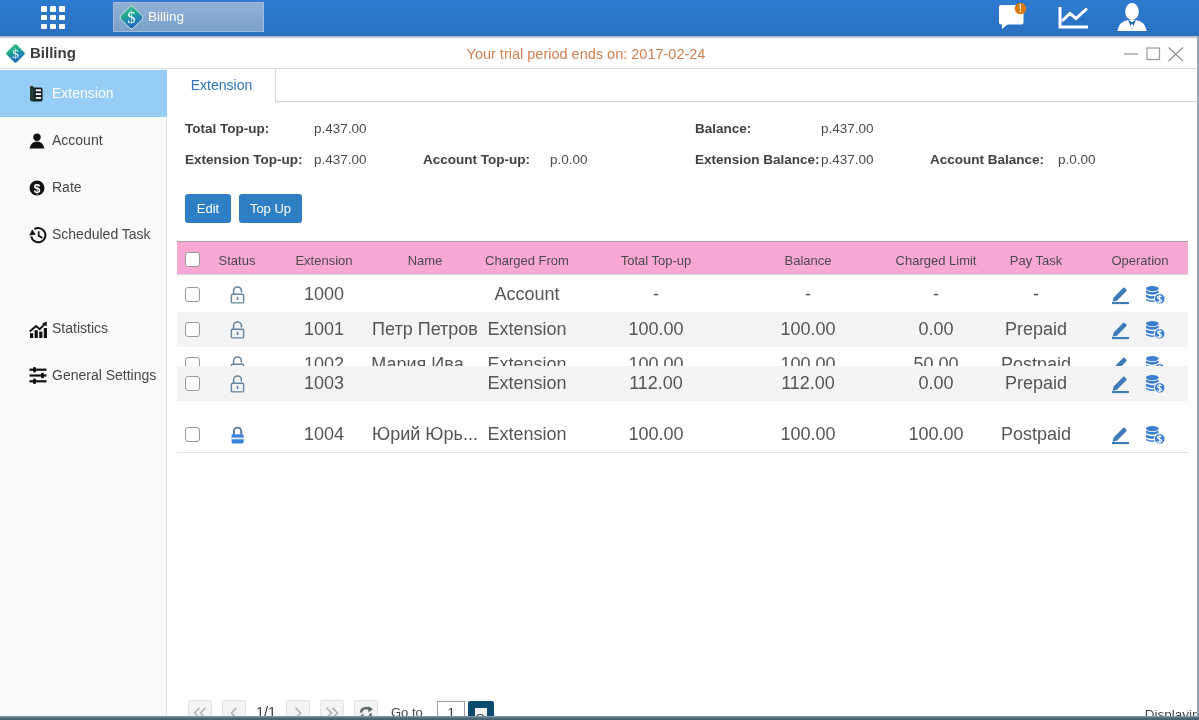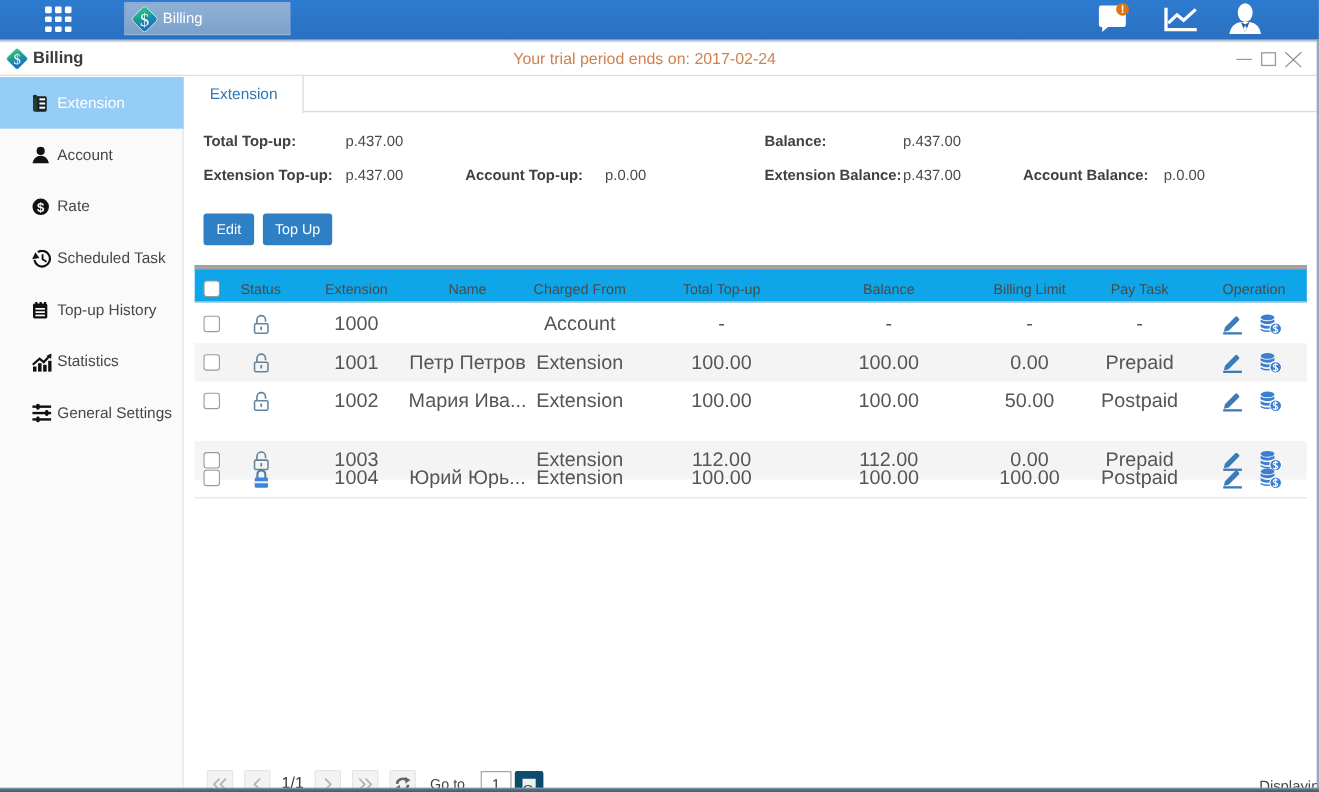--- a/index.html
+++ b/index.html
@@ -42,21 +42,21 @@
   border-right:1px solid #d5d5d5; color:#2d77b8; font-size:14px; text-align:center; line-height:32px; }
 
 .stat { position:absolute; font-size:13.5px; color:#4a4a4a; }
 .stat b { font-weight:bold; color:#414141; }
 
 .btn { position:absolute; height:29px; background:#2e7fc4; color:#fff; font-size:13px;
   border-radius:3px; text-align:center; line-height:29px; }
 
 
 .thead { position:absolute; left:177px; top:241px; width:1011px; height:34px;
-  border-top:4px solid #a3a3a3; border-bottom:1px solid #d4d4d4; background:#0ea5e9;
+  border-top:1px solid #a3a3a3; border-bottom:1px solid #d4d4d4; background:#f9a8d4;
   font-size:13px; color:#4a4a4a; }
 .thead .cell { padding-top:5px; }
 .trow { position:absolute; left:177px; width:1011px; height:35px; font-size:18px; color:#555; }
 .trow.alt { background:#f4f4f4; }
 .cell { position:absolute; top:0; height:100%; display:flex; align-items:center; justify-content:center; }
 .c-st  { left:30px;  width:60px; }
 .c-ext { left:97px;  width:100px; }
 .c-nam { left:188px; width:120px; }
 .c-chg { left:290px; width:120px; }
 .c-ttu { left:409px; width:140px; }
@@ -182,32 +182,20 @@
     <span class="lbl">Rate</span>
   </div>
   <div class="sitem" style="top:141px;">
     <svg width="18" height="17" viewBox="0 0 18 17">
       <path d="M4.2 3.2 a7.1 7.1 0 1 1 -1.6 7.6" stroke="#111" stroke-width="2" fill="none" transform="rotate(12 9.5 8.5)"></path>
       <path d="M0.2 8.6 L6.8 7.6 L3.2 2.4 z" fill="#111"></path>
       <path d="M9.7 4.2 v4.5 l3.6 2.3" stroke="#111" stroke-width="1.7" fill="none"></path>
     </svg>
     <span class="lbl">Scheduled Task</span>
   </div>
-  <div class="sitem" style="top:188px;">
-    <svg width="15" height="16" viewBox="0 0 15 16">
-      <rect x="1" y="2" width="13" height="13.5" rx="1.5" fill="#111"></rect>
-      <rect x="3" y="0.5" width="2" height="3.5" fill="#111"></rect>
-      <rect x="7" y="0.5" width="2" height="3.5" fill="#111"></rect>
-      <rect x="11" y="0.5" width="2" height="3.5" fill="#111"></rect>
-      <rect x="3.2" y="6" width="8.6" height="1.5" fill="#fff"></rect>
-      <rect x="3.2" y="9" width="8.6" height="1.5" fill="#fff"></rect>
-      <rect x="3.2" y="12" width="8.6" height="1.5" fill="#fff"></rect>
-    </svg>
-    <span class="lbl">Top-up History</span>
-  </div>
   <div class="sitem" style="top:235px;">
     <svg width="18" height="17" viewBox="0 0 18 17">
       <rect x="1" y="12.2" width="3.2" height="4.8" fill="#111"></rect>
       <rect x="5.6" y="9.2" width="3.2" height="7.8" fill="#111"></rect>
       <rect x="10.2" y="10.6" width="3.2" height="6.4" fill="#111"></rect>
       <rect x="14.8" y="7" width="3.2" height="10" fill="#111"></rect>
       <path d="M0.8 10.6 L7 5 L10.8 8.2 L16 2.6" stroke="#111" stroke-width="2" fill="none"></path>
       <path d="M17.9 0.4 l-0.3 5 l-4.4 -2.9 z" fill="#111"></path>
     </svg>
     <span class="lbl">Statistics</span>
@@ -247,21 +235,21 @@
 <div class="btn" style="left:239px; top:194px; width:63px;">Top Up</div>
 
 <div class="thead">
   <span class="cbx" style="top:10px; margin-top:0;"></span>
   <span class="cell c-st">Status</span>
   <span class="cell c-ext">Extension</span>
   <span class="cell c-chg">Charged From</span>
   <span class="cell c-nam">Name</span>
   <span class="cell c-ttu">Total Top-up</span>
   <span class="cell c-bal">Balance</span>
-  <span class="cell c-cl">Billing Limit</span>
+  <span class="cell c-cl">Charged Limit</span>
   <span class="cell c-pt">Pay Task</span>
   <span class="cell c-op">Operation</span>
 </div>
 
 <div id="rows">
 <div class="trow" style="top:277px;">
       <span class="cbx"></span>
       <span class="cell c-st">
         <svg width="17" height="20" viewBox="0 0 17 20">
           <path d="M4.6 9.3 V5.8 a3.9 3.9 0 0 1 7.8 0 V7.6" stroke="#64839c" stroke-width="1.5" fill="none"></path>
@@ -348,21 +336,21 @@
           <ellipse cx="8.3" cy="3.6" rx="6.3" ry="2.6" fill="#3c7fd0"></ellipse>
           <path d="M2 5.4 q6.3 3.4 12.6 0 v2.6 q-6.3 3.4 -12.6 0 z" fill="#3c7fd0"></path>
           <path d="M2 9.6 q6.3 3.4 12.6 0 v2.6 q-6.3 3.4 -12.6 0 z" fill="#3c7fd0"></path>
           <path d="M2 13.8 q6.3 3.4 12.6 0 v1.4 q-6.3 3.4 -12.6 0 z" fill="#3c7fd0"></path>
           <circle cx="15.7" cy="13.8" r="5.3" fill="#3c7fd0" stroke="#fff" stroke-width="1"></circle>
           <path d="M17.6 11.6 q-2 -1.1 -3.4 -0.1 q-1.2 1 0.1 1.9 l2.6 1.3 q1.3 0.9 -0.1 1.9 q-1.7 1.1 -3.6 -0.1" stroke="#fff" stroke-width="1.2" fill="none"></path>
           <line x1="15.7" y1="9.6" x2="15.7" y2="18" stroke="#fff" stroke-width="0.9"></line>
         </svg>
       </span>
     </div>
-<div class="trow alt" style="top:401px;">
+<div class="trow alt" style="top:366px;">
       <span class="cbx"></span>
       <span class="cell c-st">
         <svg width="17" height="20" viewBox="0 0 17 20">
           <path d="M4.6 9.3 V5.8 a3.9 3.9 0 0 1 7.8 0 V7.6" stroke="#64839c" stroke-width="1.5" fill="none"></path>
           <rect x="2.4" y="9.3" width="12.2" height="8.6" rx="1.2" stroke="#64839c" stroke-width="1.4" fill="none"></rect>
           <line x1="8.5" y1="11.8" x2="8.5" y2="15" stroke="#4d7fb2" stroke-width="1.5"></line>
         </svg>
       </span>
       <span class="cell c-ext">1003</span>
       <span class="cell c-chg">Extension</span>

